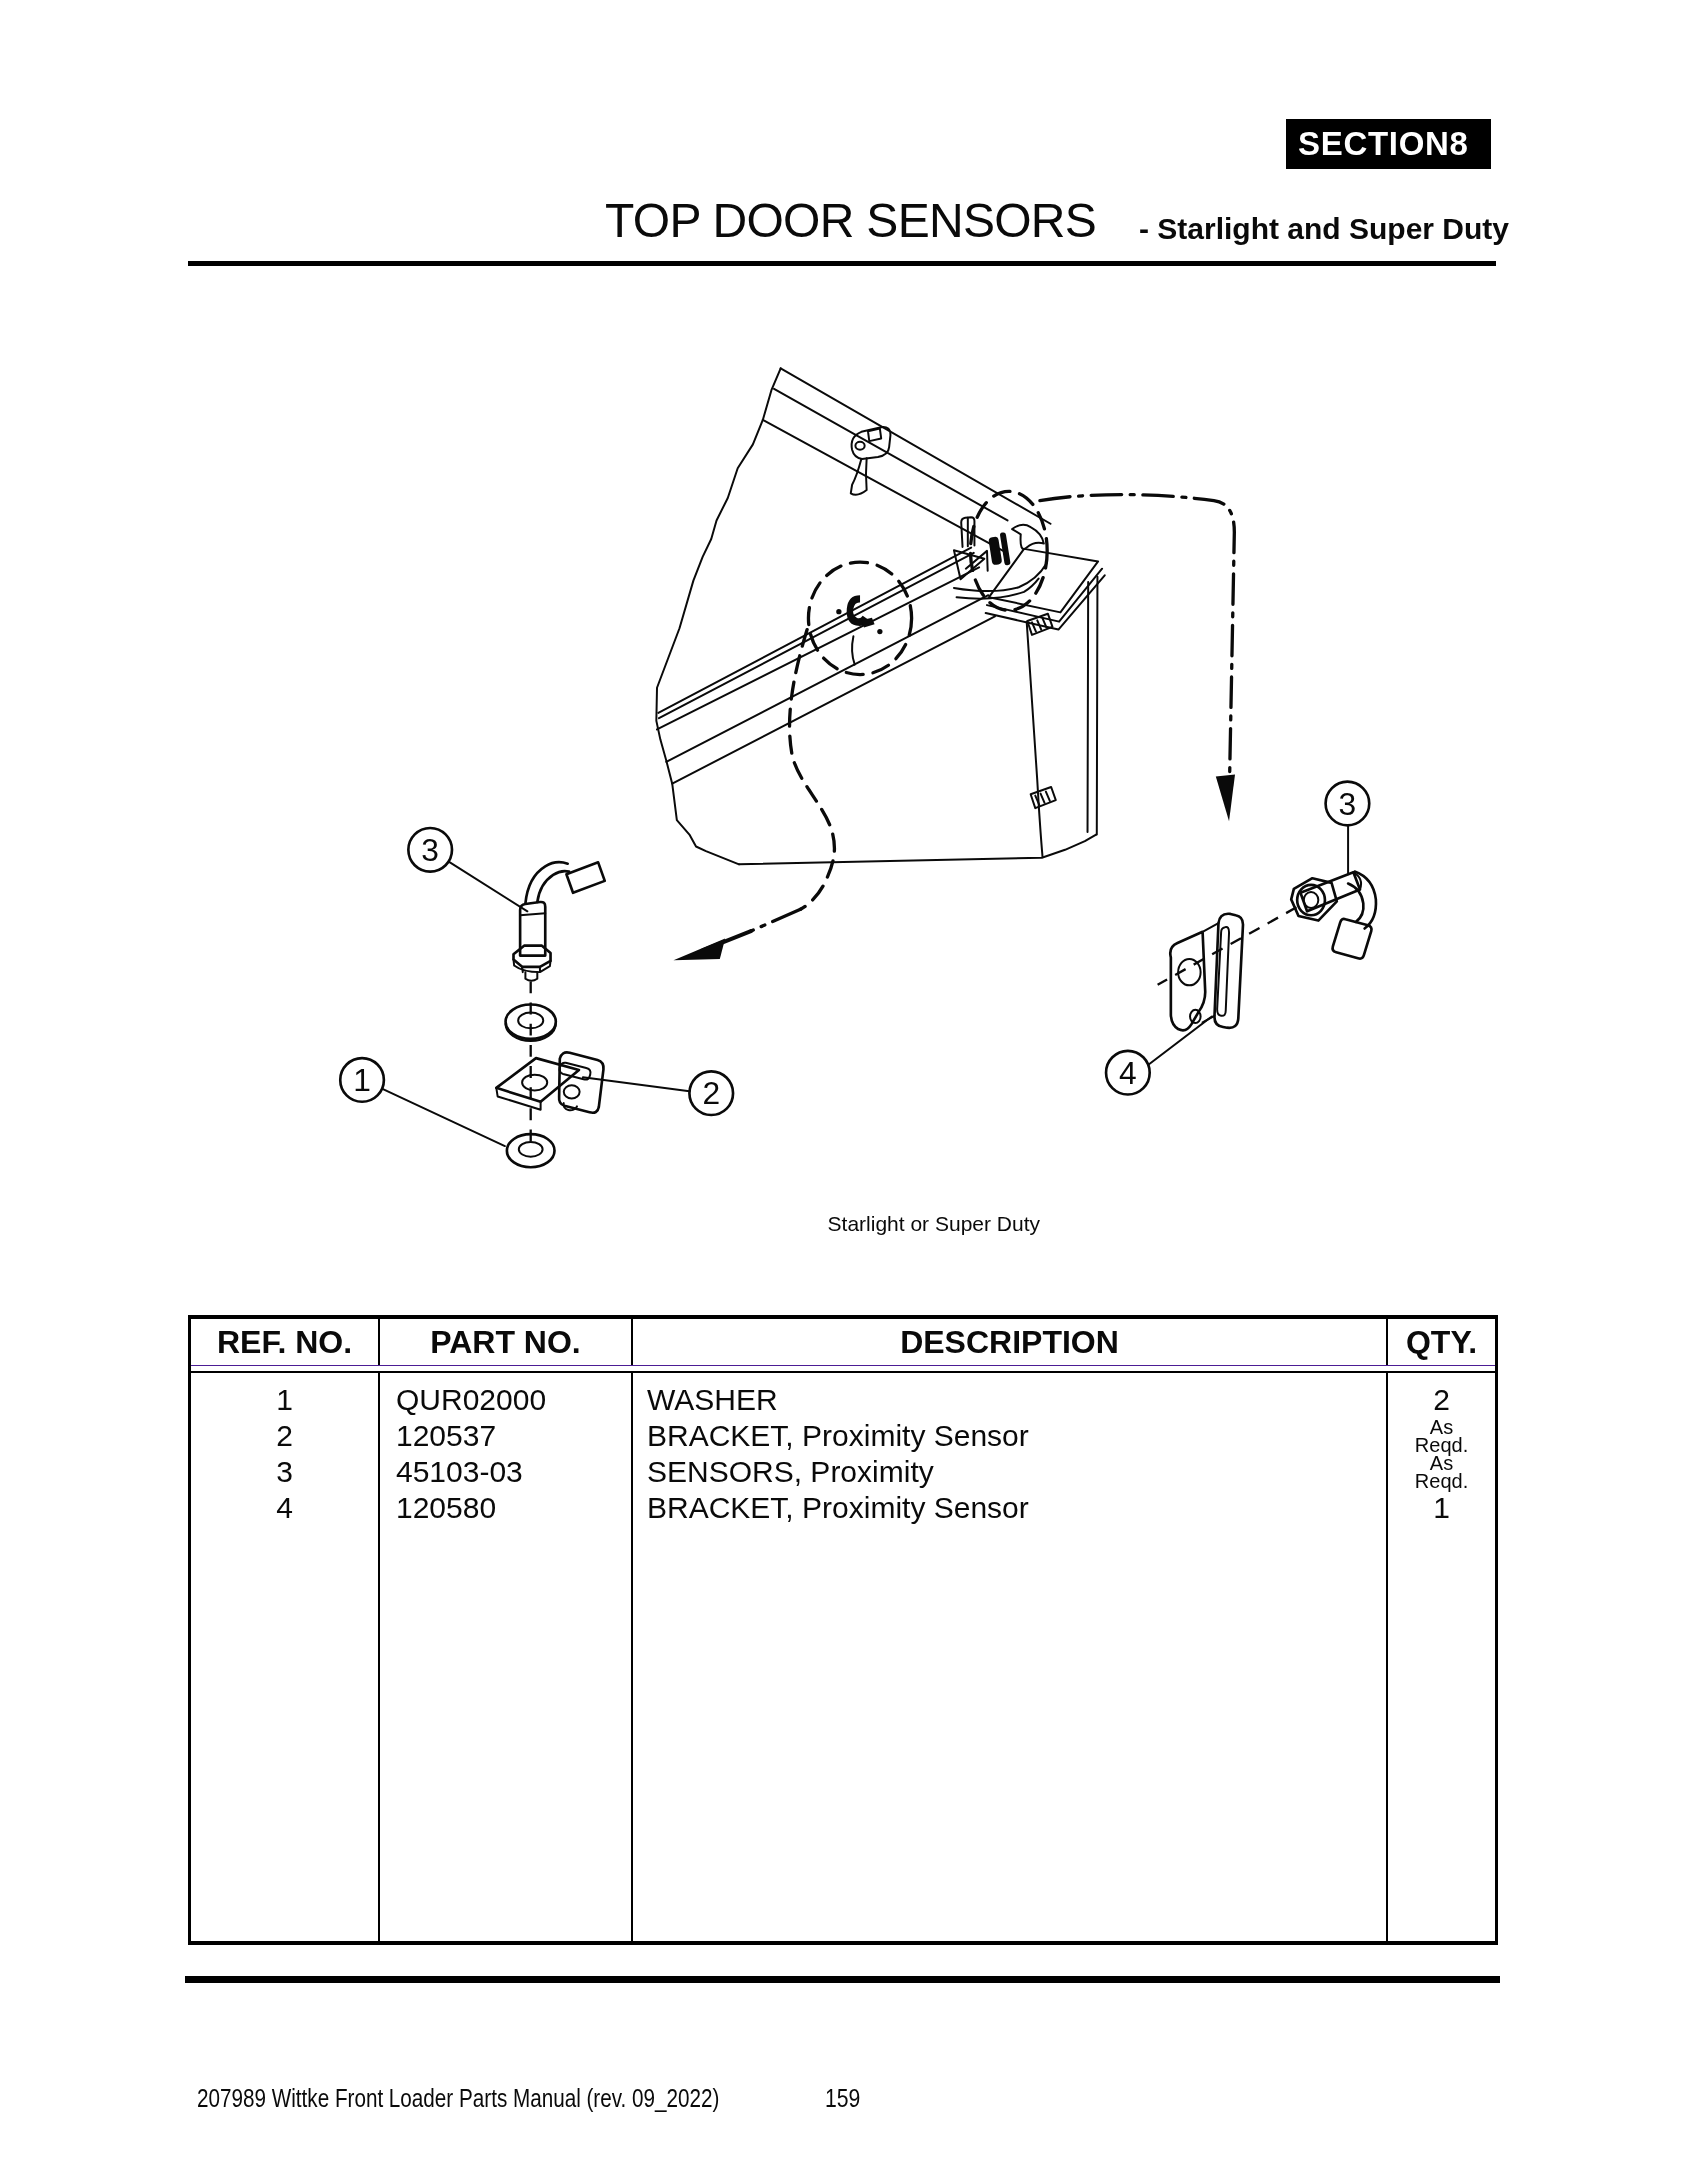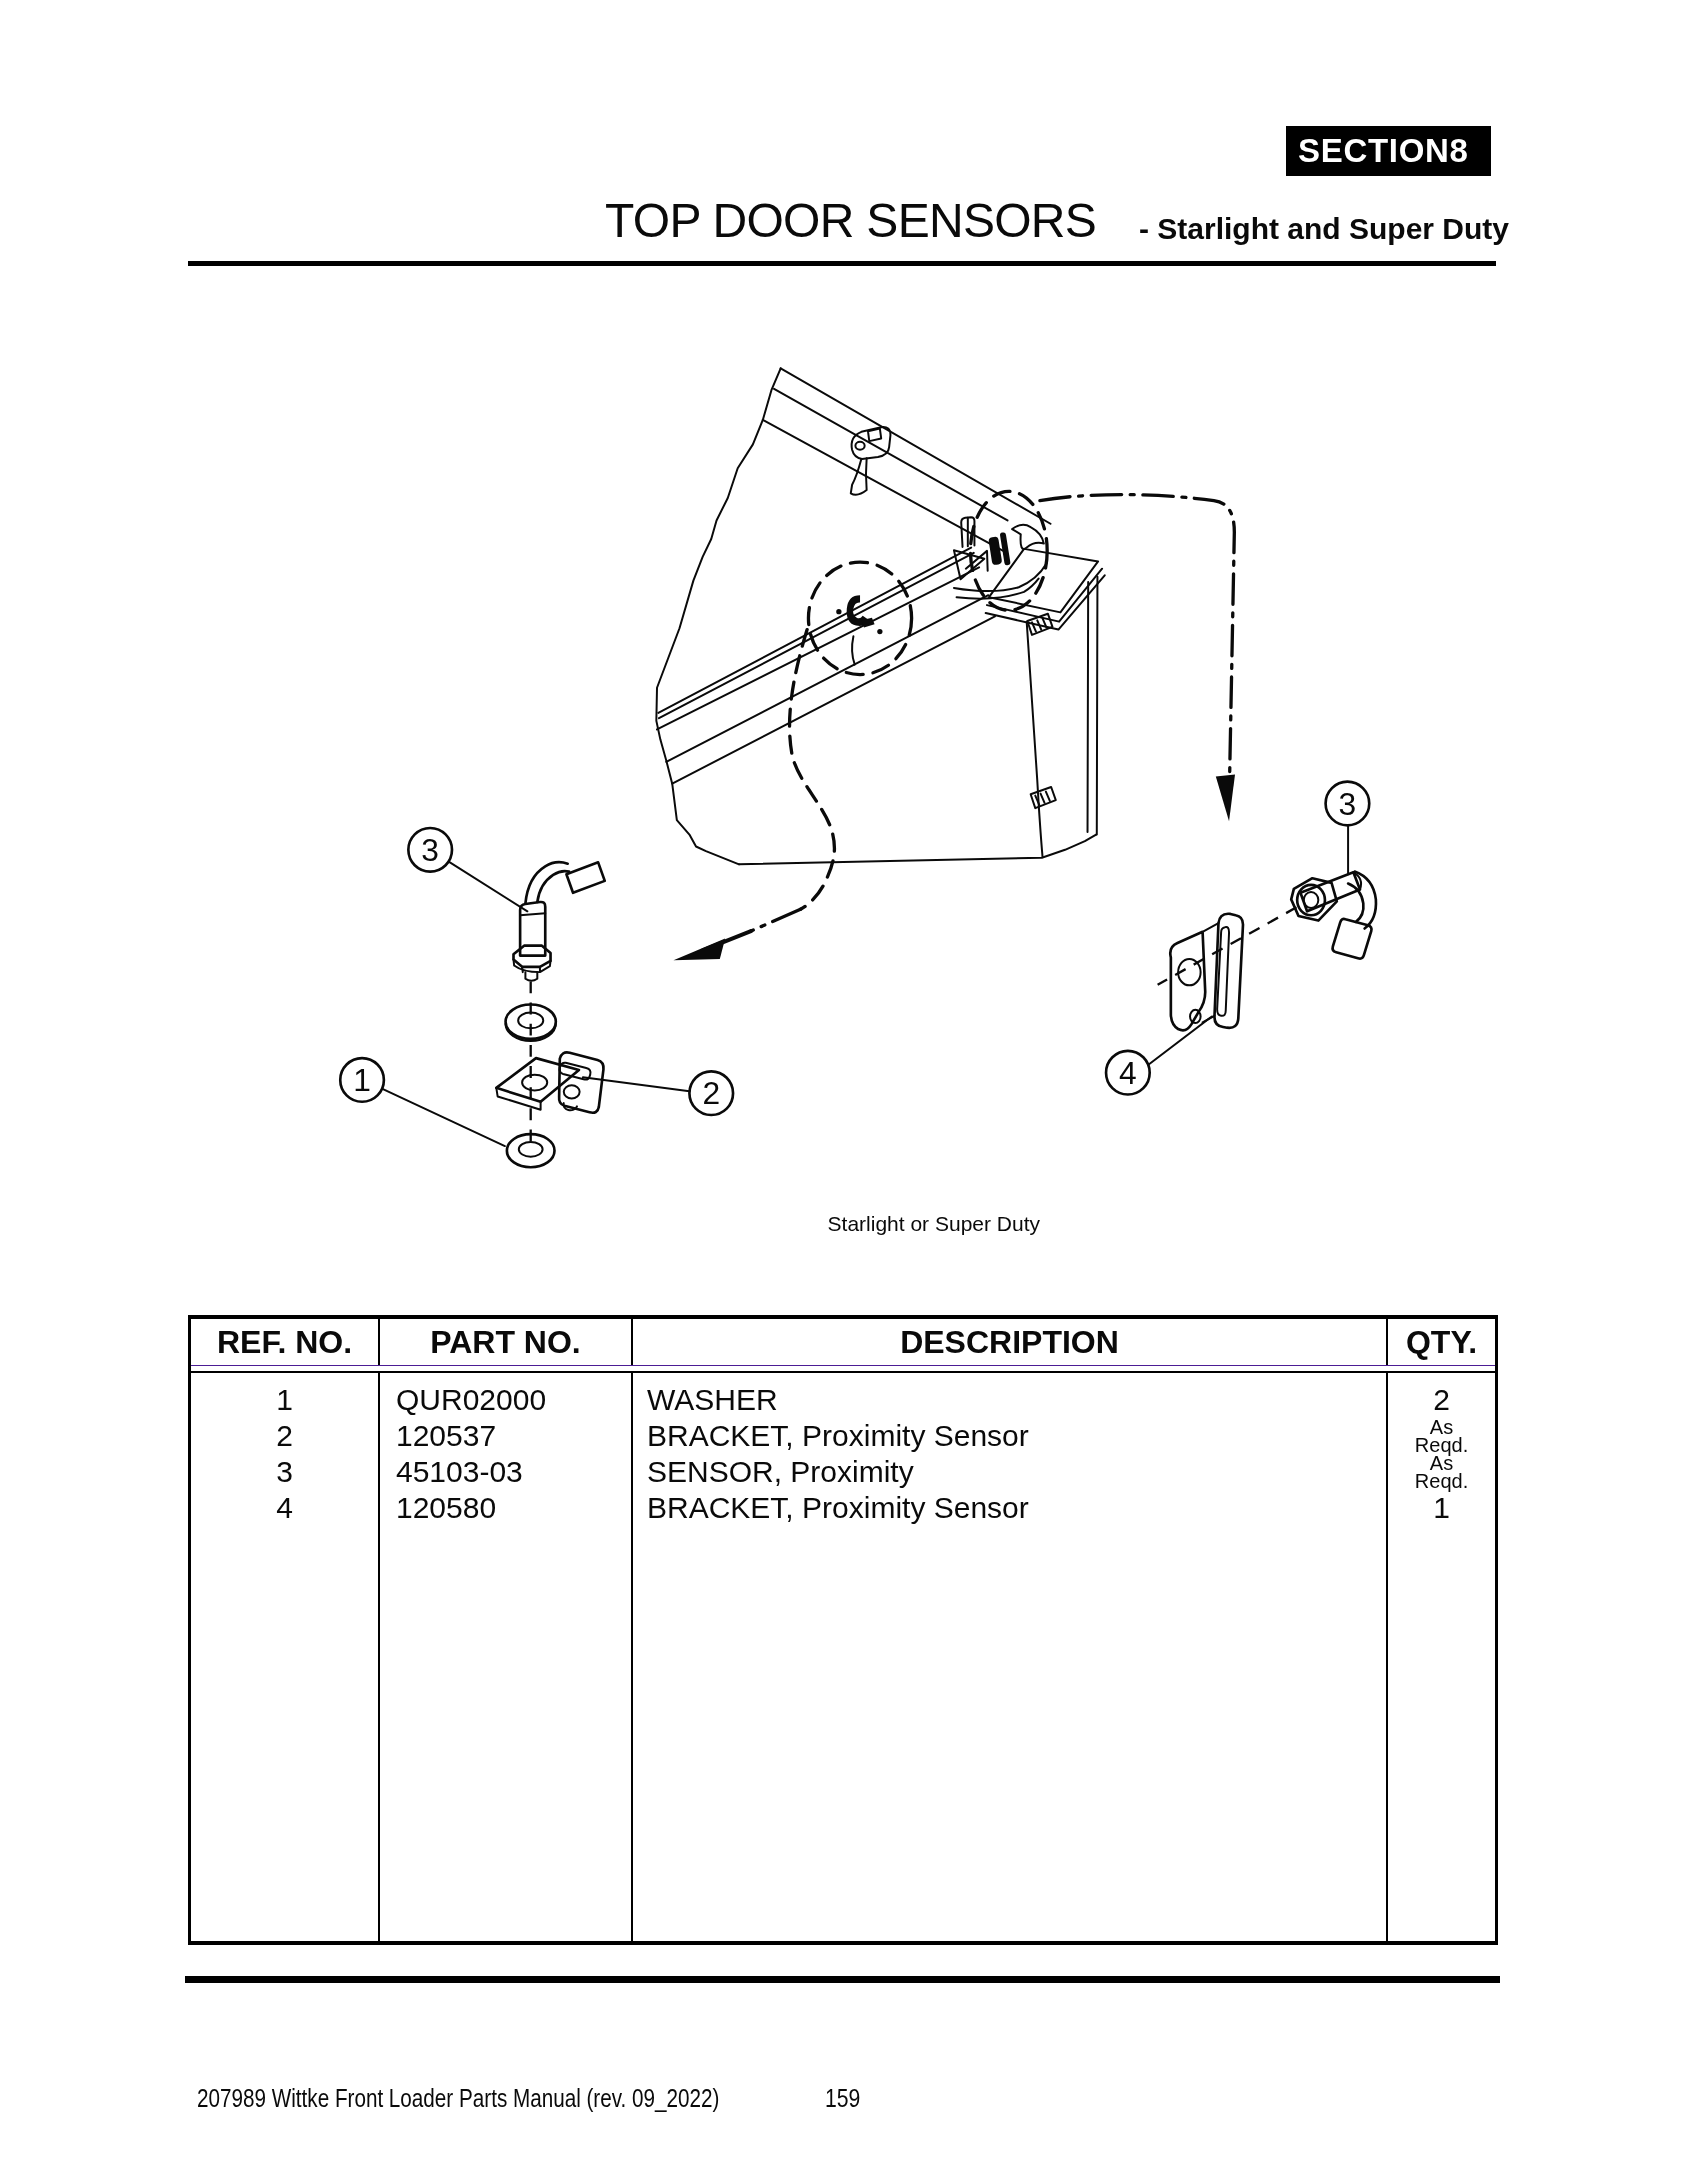--- a/index.html
+++ b/index.html
@@ -8,21 +8,21 @@
     width:1687px;height:2183px;
     background:#ffffff;
     font-family:"Liberation Sans", sans-serif;
     color:#0a0a0a;
     overflow:hidden;
   }
   .abs{position:absolute;}
 
   
   .section-badge{
-    left:1286px;top:126px;width:205px;height:50px;
+    left:1286px;top:119px;width:205px;height:50px;
     background:#000;color:#fff;
     display:flex;justify-content:space-between;align-items:center;
     padding:0 25px 0 12px;box-sizing:border-box;
     font-size:33px;font-weight:bold;letter-spacing:0.7px;
   }
   .page-title{
     left:605px;top:193px;
     font-size:48px;font-weight:normal;letter-spacing:-0.7px;white-space:nowrap;
   }
   .page-subtitle{
@@ -274,21 +274,21 @@
       </div>
       <div class="bcol vline pad-part">
         <div class="line55">QUR02000</div>
         <div class="line55">120537</div>
         <div class="line55">45103-03</div>
         <div class="line55">120580</div>
       </div>
       <div class="bcol vline pad-desc">
         <div class="line55">WASHER</div>
         <div class="line55">BRACKET, Proximity Sensor</div>
-        <div class="line55">SENSOR, Proximity</div>
+        <div class="line55">SENSORS, Proximity</div>
         <div class="line55">BRACKET, Proximity Sensor</div>
       </div>
       <div class="bcol vline">
         <div class="line55 c-center">2</div>
         <div class="qline-s">As</div>
         <div class="qline-s">Reqd.</div>
         <div class="qline-s">As</div>
         <div class="qline-s">Reqd.</div>
         <div class="line55 c-center">1</div>
       </div>

